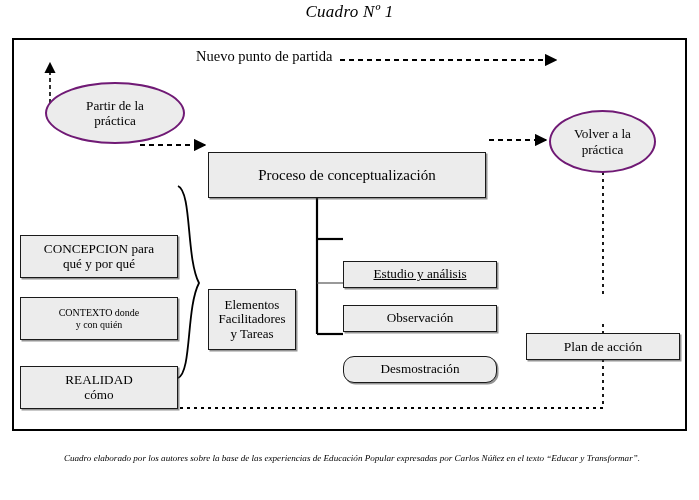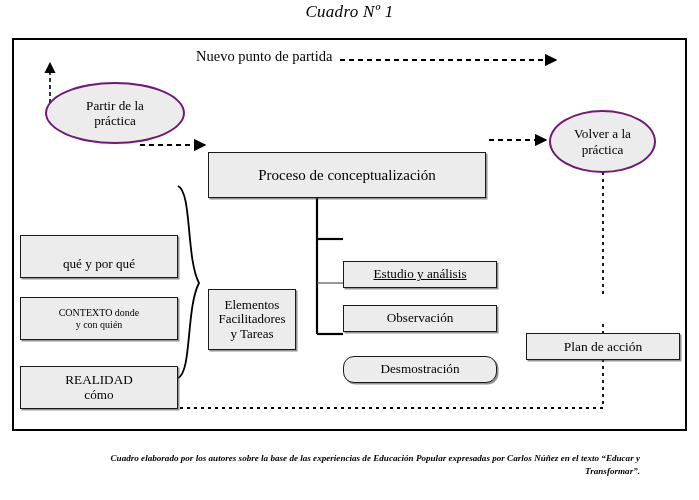--- a/index.html
+++ b/index.html
@@ -83,21 +83,21 @@
     position: absolute;
     white-space: nowrap;
   }
   #caption {
     position: absolute;
     left: 60px;
     top: 452px;
     width: 580px;
     text-align: right;
     font-style: italic;
-    font-weight: bold;
+    font-weight: normal;
     font-size: 9.1px;
     line-height: 1.45;
   }
   #lbl-nuevo {
     left: 196px;
     top: 48px;
     font-size: 14.5px;
   }
   #box-proceso   { left: 208px; top: 116px;  width: 278px; height: 46px; font-size: 15px; }
   #box-concepcion{ left: 20px;  top: 199px;  width: 158px; height: 43px; font-size: 13.2px; }
@@ -182,21 +182,21 @@
       <span>práctica</span>
     </span>
   </div>
 
   <div class="node" id="box-proceso">
     <span class="label">Proceso de conceptualización</span>
   </div>
 
   <div class="node" id="box-concepcion">
     <span class="label">
-      <br>
+      <span>CONCEPCION para</span><br>
       <span>qué y por qué</span>
     </span>
   </div>
 
   <div class="node" id="box-contexto">
     <span class="label">
       <span>CONTEXTO donde</span><br>
       <span>y con quién</span>
     </span>
   </div>

